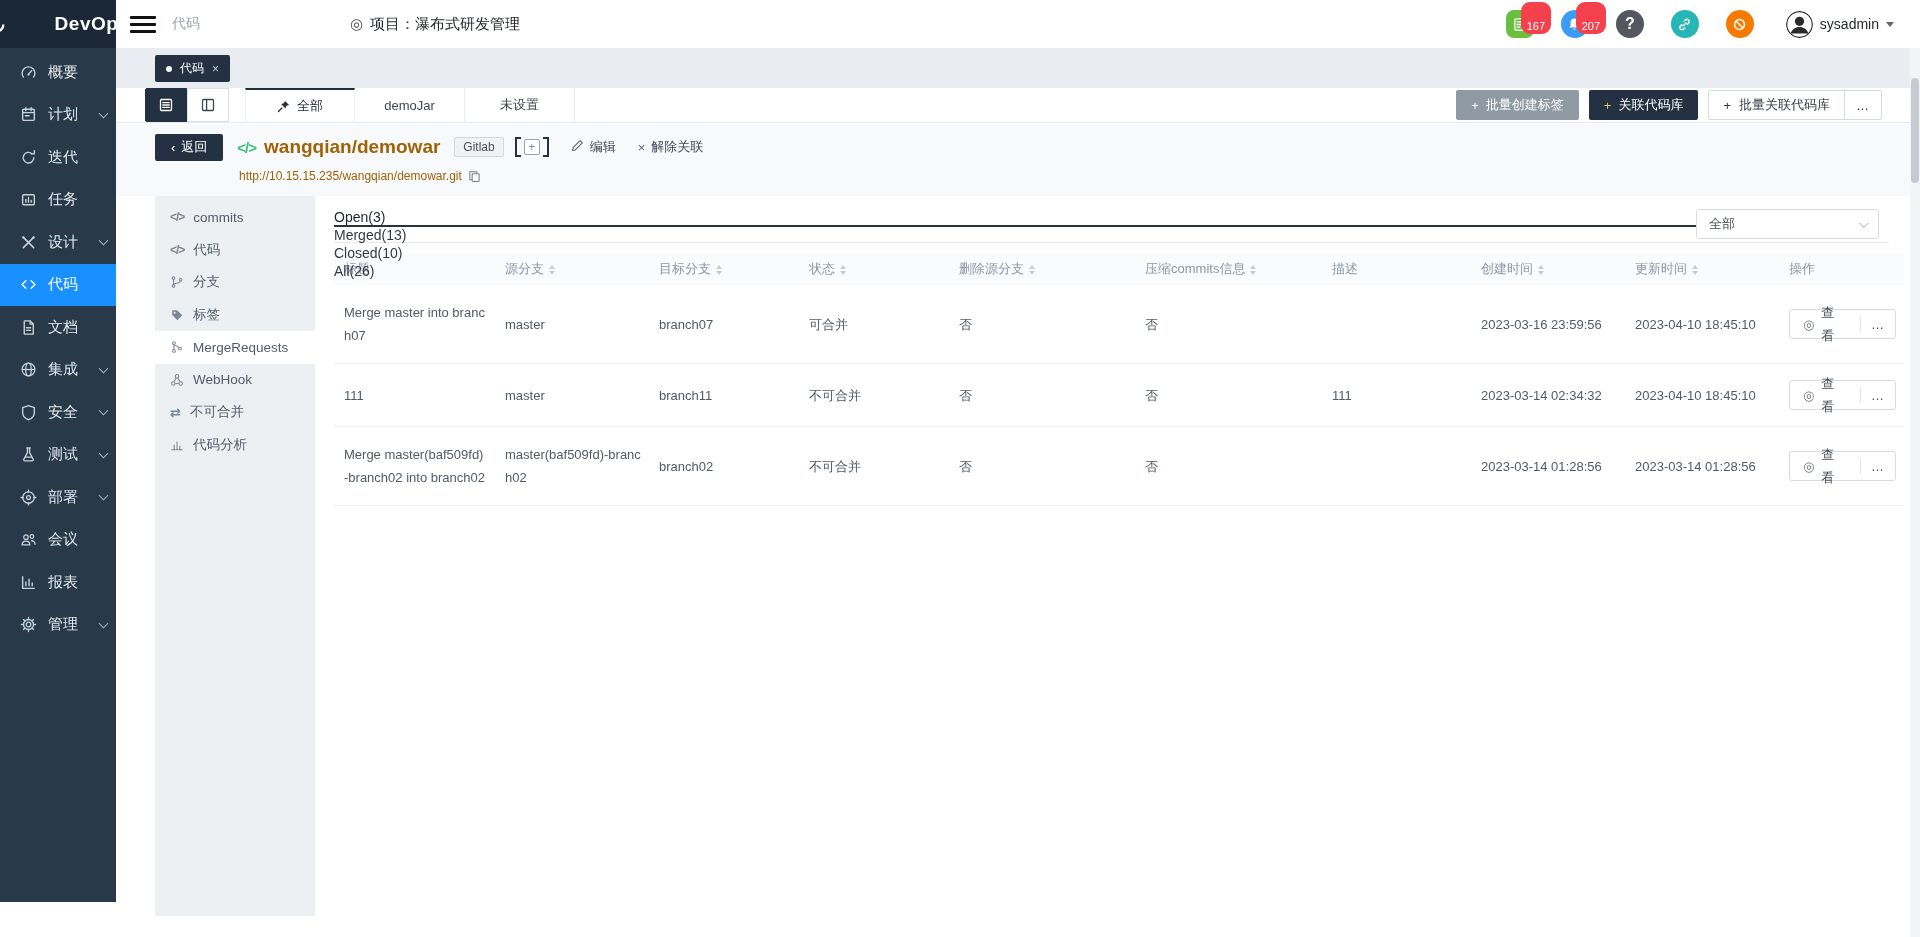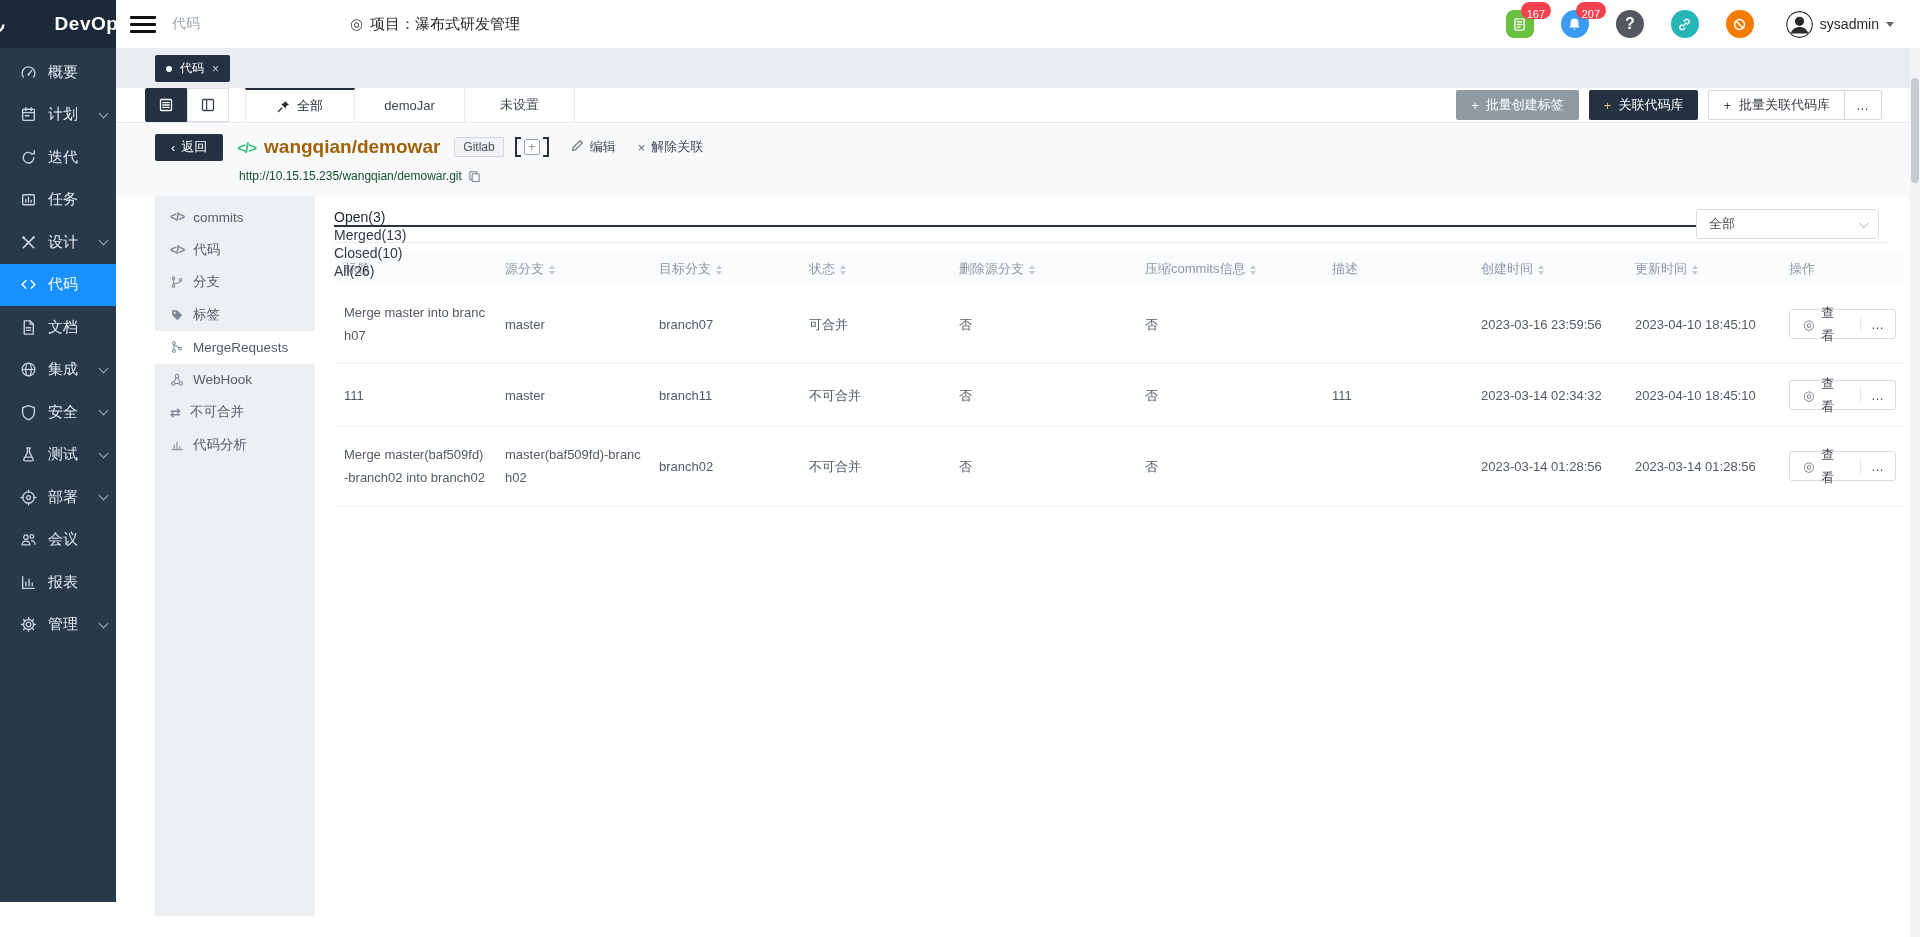--- a/index.html
+++ b/index.html
@@ -13,21 +13,21 @@
   .logo-name { font-size:19px; font-weight:bold; letter-spacing:.5px;margin-left:43px; }
   .hamburger { margin-left:14px; width:26px; height:26px; display:flex; flex-direction:column; justify-content:center; gap:4px; cursor:pointer; }
   .hamburger i { display:block; height:3px; background:#111; border-radius:1px; }
   .page-label { margin-left:16px; font-size:14px; color:#9aa3ae; }
   .project { margin-left:150px; display:flex; align-items:center; gap:7px; font-size:15px; color:#26292e; }
   .project .eye { font-size:15px; color:#43474d; }
   .topbar-right { position:absolute; right:26px; top:0; height:48px; display:flex; align-items:center; }
   .cicon-wrap { position:relative; width:28px; height:28px; margin-right:27px; cursor:pointer; }
   .cicon { width:28px; height:28px; border-radius:50%; display:flex; align-items:center; justify-content:center; color:#fff; }
   .cicon.square { border-radius:8px; }
-  .badge { position:absolute; top:-8px; left:15px; min-width:30px; height:17px; padding:4px 5px; background:#f5414d; color:#fff; font-size:11px; line-height:17px; text-align:center; border-radius:9px; }
+  .badge { position:absolute; top:-8px; left:15px; min-width:30px; height:17px; padding:16px 5px; background:#f5414d; color:#fff; font-size:11px; line-height:17px; text-align:center; border-radius:9px; }
   .top-nav { display:flex; height:48px; }
   .top-nav-item { height:48px; line-height:48px; padding:0 17px; font-size:14px; color:#2b2f36; cursor:pointer; white-space:nowrap; }
   .top-nav-item.active { background:#e4e6e9; }
   .user-block { display:flex; align-items:center; gap:7px; margin-left:14px; cursor:pointer; }
   .avatar { width:27px; height:27px; border-radius:50%; overflow:hidden; flex:none; }
   .user-name { font-size:14px; color:#26292e; }
   .caret-dn { width:0; height:0; border-left:4px solid transparent; border-right:4px solid transparent; border-top:5px solid #5f6670; }
 
   
   .sidebar { position:absolute; left:0; top:48px; width:116px; height:854px; background:#28394a; padding-top:3px; z-index:4; }
@@ -69,21 +69,21 @@
   .code-glyph { color:#3dbd7d; font-weight:bold; font-size:15px; margin:0 2px 0 14px; letter-spacing:-1px; }
   .repo-title { font-size:19px; font-weight:bold; color:#a16207; margin-left:6px; }
   .gitlab-chip { margin-left:14px; border:1px solid #d4d7db; background:#f1f2f4; color:#4a5260; border-radius:2px; font-size:12px; padding:2px 8px; }
   .bracket-plus { display:flex; align-items:center; gap:3px; margin-left:11px; cursor:pointer; }
   .brk { width:6px; height:20px; border-top:2.5px solid #233142; border-bottom:2.5px solid #233142; }
   .brk.l { border-left:2.5px solid #233142; }
   .brk.r { border-right:2.5px solid #233142; }
   .plusbox { width:16px; height:16px; border:1px solid #9aa2ad; background:#fff; color:#858d98; display:flex; align-items:center; justify-content:center; font-size:12px; border-radius:2px; }
   .rh-link { margin-left:22px; display:flex; align-items:center; gap:6px; font-size:13px; color:#3c4654; cursor:pointer; }
   .rh-link .li { color:#5a6472; font-size:13px; }
-  .rh-row2 { margin:7px 0 0 123px; display:flex; align-items:center; gap:6px; font-size:12px; color:#14532d; }
+  .rh-row2 { margin:7px 0 0 123px; display:flex; align-items:center; gap:6px; font-size:12px; color:#a16207; }
   .copy-ic { color:#7a8188; cursor:pointer; }
 
   
   .submenu { position:absolute; left:155px; top:196px; width:160px; height:720px; background:#edf0f3; padding-top:5px; }
   .sm-item { height:32.5px; display:flex; align-items:center; gap:9px; padding-left:15px; font-size:13.5px; color:#525c6b; cursor:pointer; }
   .sm-item .i, .sm-item .tglyph { color:#7d8896; }
   .sm-item.active { background:#fff; }
   .tglyph { font-size:12px; font-weight:bold; letter-spacing:-1px; }
 
   .main { position:absolute; left:315px; top:196px; right:12px; bottom:0; background:#fff; }

